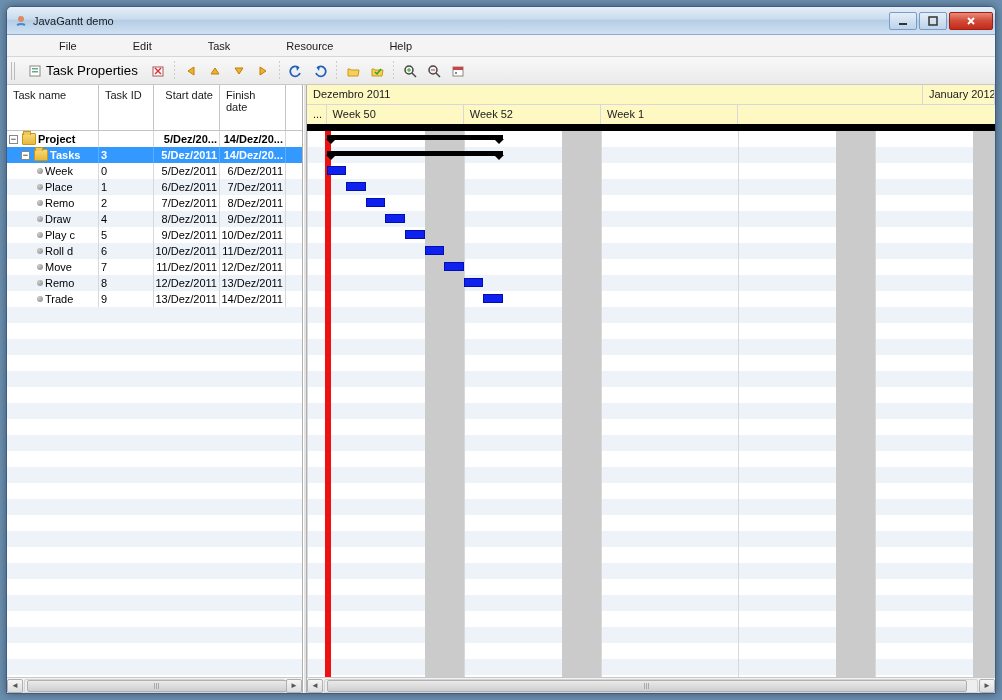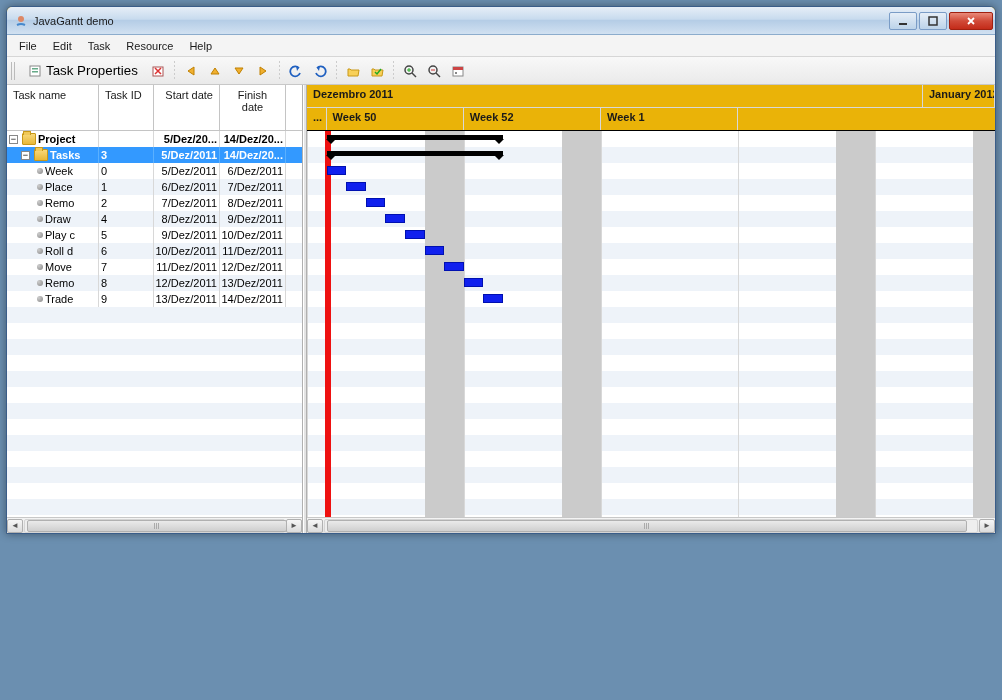--- a/index.html
+++ b/index.html
@@ -7,22 +7,22 @@
   font-family: Tahoma, Arial, sans-serif;
   font-size: 11px;
   background: #6b8fb0;
   padding: 6px;
   width: 1002px;
   height: 700px;
   overflow: hidden;
 }
 .window {
   width: 990px;
-  height: 528px;
-  background: #eab308;
+  height: 688px;
+  background: #fef9c3;
   border: 1px solid #3a5d89;
   border-radius: 6px 6px 0 0;
   box-shadow: 0 0 8px rgba(0,0,0,0.4);
   display: flex;
   flex-direction: column;
   overflow: hidden;
 }
 .titlebar {
   height: 28px;
   background: linear-gradient(#e6eef7, #c8dbee 45%, #b5cde6 50%, #d1e1f1);
@@ -44,21 +44,21 @@
 }
 .winbtn.close { background: linear-gradient(#e98a7a, #d14a38 50%, #c32b19); border-color: #a02010; color:#fff; width: 44px; }
 .menubar {
   height: 22px;
   background: #f4f4f4;
   border-bottom: 1px solid #d6d6d6;
   display: flex;
   align-items: center;
   padding: 0 4px;
 }
-.menuitem { padding: 2px 8px; color: #1a1a1a; }
+.menuitem { padding: 2px 8px; color: #1a1a1a; margin-left: 40px; }
 .toolbar {
   height: 28px;
   background: linear-gradient(#f8f8f8,#eaeaea);
   border-bottom: 1px solid #c8c8c8;
   display: flex;
   align-items: center;
   padding: 0 4px;
   gap: 2px;
 }
 .tb-grip { width:6px; height:18px; background: repeating-linear-gradient(90deg,#bbb 0 1px,transparent 1px 3px); margin-right:2px; }
@@ -98,21 +98,21 @@
 }
 .col-header .ch {
   border-right: 1px solid #c4c4c4;
   padding: 4px 6px;
   display: flex; align-items: flex-start;
   color: #1a1a1a;
 }
 .ch.name { width: 92px; }
 .ch.id { width: 55px; }
 .ch.start { width: 66px; text-align: right; justify-content: flex-end; }
-.ch.finish { width: 66px; text-align: center; justify-content: flex-end; }
+.ch.finish { width: 66px; text-align: left; justify-content: flex-end; }
 .tree-body {
   flex: 1;
   overflow: hidden;
   background: repeating-linear-gradient(#ffffff 0 16px, #eef3f9 16px 32px);
 }
 .row {
   height: 16px;
   display: flex;
   align-items: center;
   font-size: 11px;
@@ -130,22 +130,21 @@
 .folder-icon.open::before{content:'';position:absolute;top:-3px;left:0;width:6px;height:3px;background:#f0c858;border:1px solid #c89818;border-bottom:none;border-radius:1px 1px 0 0;}
 .leaf-icon { display:inline-block; width:6px; height:6px; border-radius:50%; background: radial-gradient(circle at 30% 30%, #ccc, #888); margin-left:2px;}
 .indent0 { padding-left: 2px; }
 .indent1 { padding-left: 14px; }
 .indent2 { padding-left: 28px; }
 
 .timeline-header {
   height: 46px;
   display: flex;
   flex-direction: column;
-  border-bottom: 1px solid #000000;
-  font-weight: bold;
+  border-bottom: 7px solid #000000;
 }
 .th-top { height: 23px; display:flex; border-bottom: 1px solid #d8d8d8; }
 .th-bot { height: 23px; display:flex; }
 .th-cell { border-right:1px solid #d8d8d8; padding:3px 6px; color:#1a1a1a; overflow:hidden; white-space:nowrap; }
 .th-top .left { flex:1; }
 .th-top .right { width: 72px; text-align:center; }
 .th-bot .wk { flex:0 0 auto; }
 
 .gantt-body {
   flex:1;

